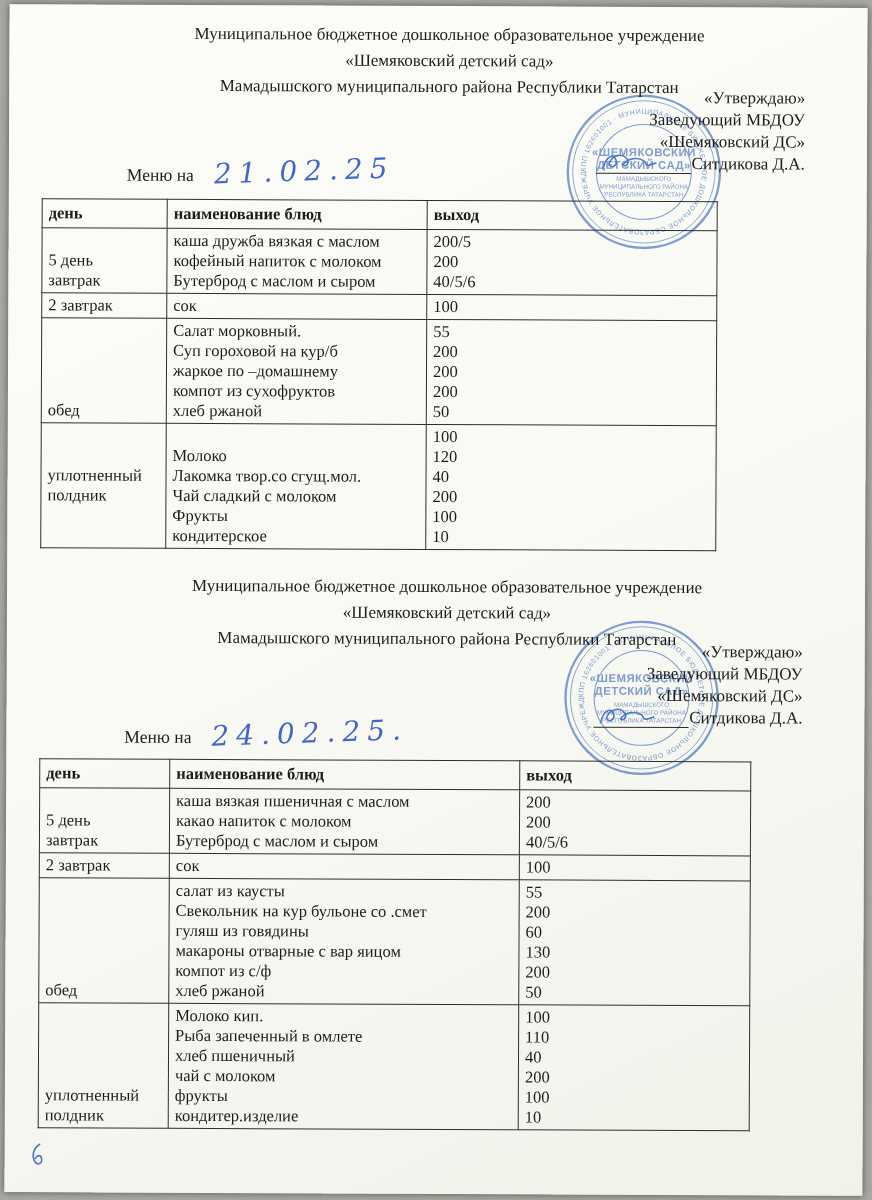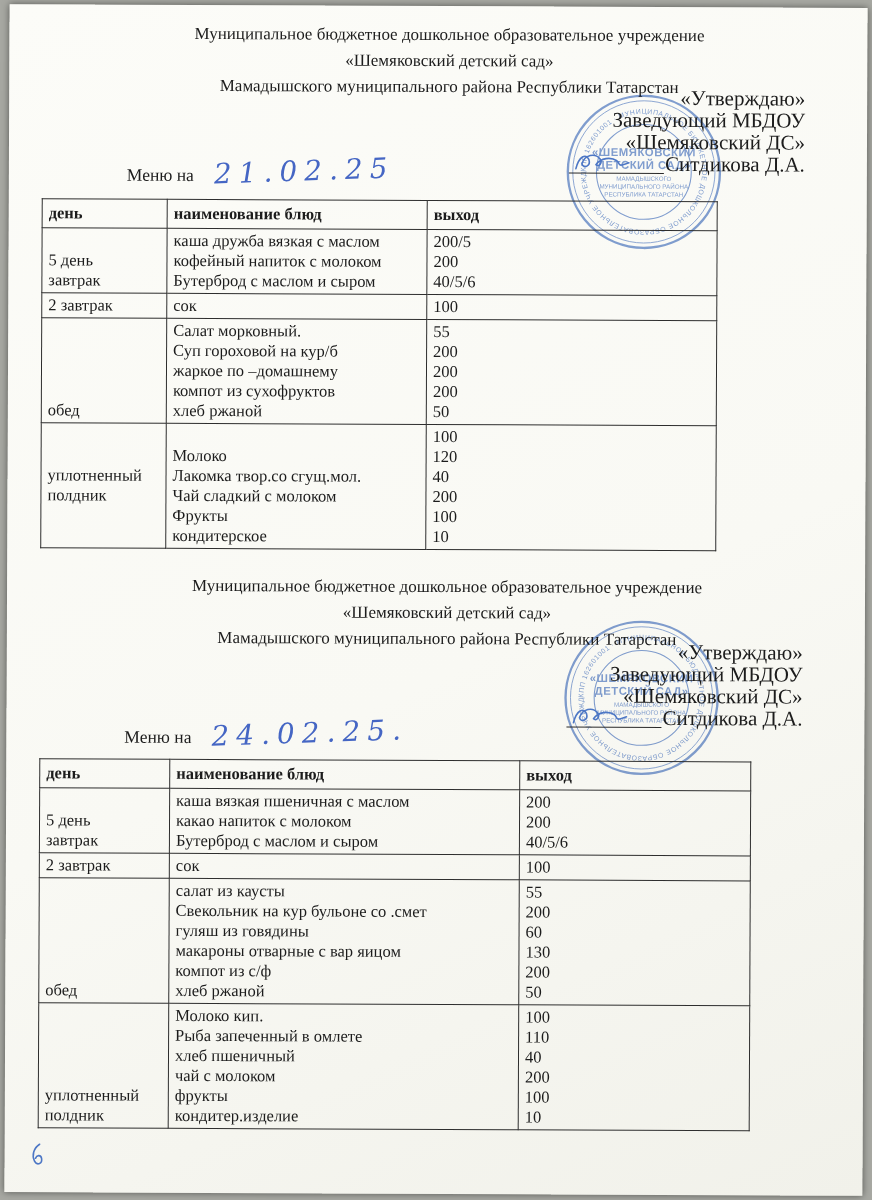--- a/index.html
+++ b/index.html
@@ -18,21 +18,21 @@
     color: #1c1c1c;
   }
   .org-header {
     position: absolute; left: 36px; width: 808px;
     text-align: center; font-size: 17px; line-height: 26px;
   }
   #org1 { top: 16px; }
   #org2 { top: 568px; }
   .approve-block {
     position: absolute; right: 62px;
-    text-align: right; font-size: 21px; line-height: 22px;
+    text-align: right; font-size: 17px; line-height: 22px;
   }
   #approve1 { top: 80px; }
   #approve2 { top: 634px; }
   .sig-row { display: flex; justify-content: flex-end; align-items: center; gap: 1px; }
   .sig-line {
     position: relative; display: inline-block;
     width: 95px; height: 20px;
     border-bottom: 1.3px solid #2a2a2a;
   }
   .scribble { position: absolute; left: 4px; bottom: -3px; }

